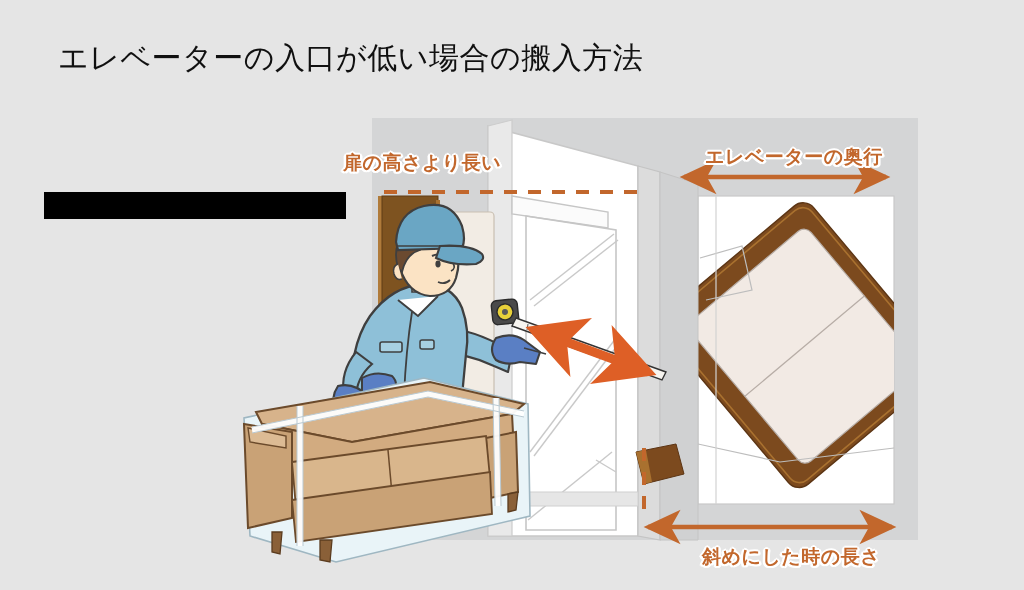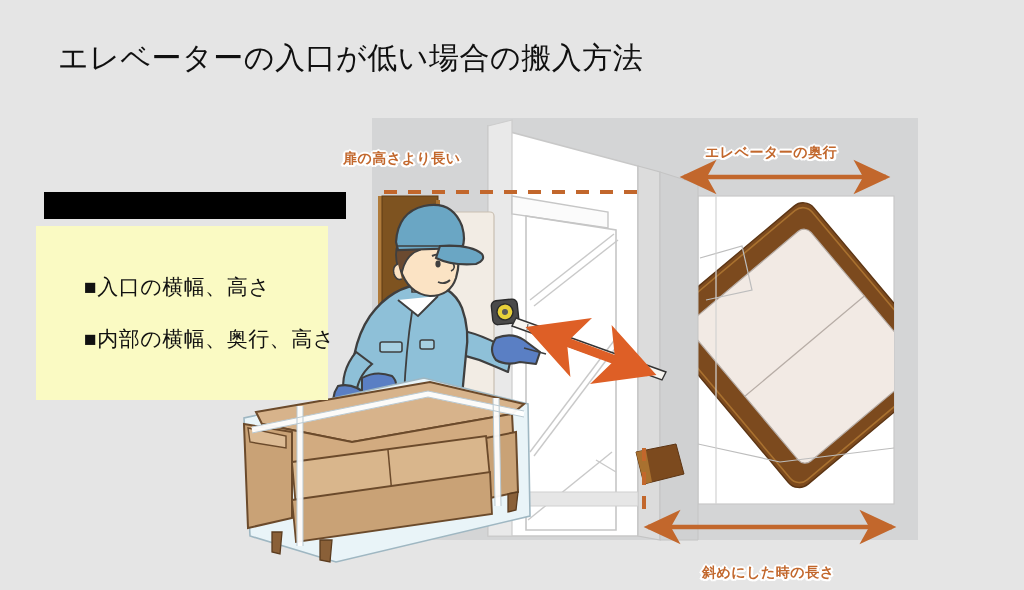--- a/index.html
+++ b/index.html
@@ -60,33 +60,33 @@
 
   
   #scene {
     position: absolute;
     left: 0; top: 0;
     width: 1024px; height: 590px;
   }
   
   .anno {
     position: absolute;
-    font-size: 14px;
+    font-size: 19px;
     font-weight: 700;
     color: #c2672c;
     white-space: nowrap;
     letter-spacing: 0.5px;
     text-shadow:
        2px 0 0 #fff, -2px 0 0 #fff, 0 2px 0 #fff, 0 -2px 0 #fff,
        1.5px 1.5px 0 #fff, -1.5px 1.5px 0 #fff, 1.5px -1.5px 0 #fff, -1.5px -1.5px 0 #fff,
        2.5px 1px 0 #fff, -2.5px 1px 0 #fff;
   }
   #anno-door-height { left: 343px; top: 150px; }
   #anno-elev-depth  { left: 705px; top: 144px; }
-  #anno-diag-len    { left: 702px; top: 564px; }
+  #anno-diag-len    { left: 702px; top: 544px; }
 </style>
 </head>
 <body>
 
 <div id="slide">
 
   <svg id="scene" viewBox="0 0 1024 590" width="1024" height="590" xmlns="http://www.w3.org/2000/svg">
 
     <defs>
       <marker id="arrHeadR" markerWidth="9" markerHeight="9" refX="7.4" refY="4.5" orient="auto" markerUnits="strokeWidth">
@@ -294,22 +294,18 @@
     <g>
       <line x1="684" y1="177" x2="886" y2="177" stroke="#c2672c" stroke-width="4.4" marker-start="url(#arrHeadL)" marker-end="url(#arrHeadR)"></line>
       <line x1="648" y1="527" x2="892" y2="527" stroke="#c2672c" stroke-width="4.4" marker-start="url(#arrHeadL)" marker-end="url(#arrHeadR)"></line>
     </g>
   </svg>
 
   <div id="title">エレベーターの入口が低い場合の搬入方法</div>
 
   <div id="redaction-bar"></div>
 
-  <div id="callout">
-    <div class="bullet-line l1">■入口の横幅、高さ</div>
-    <div class="bullet-line l2">■内部の横幅、奥行、高さ</div>
-  </div>
 
   <div class="anno" id="anno-door-height">扉の高さより長い</div>
   <div class="anno" id="anno-elev-depth">エレベーターの奥行</div>
   <div class="anno" id="anno-diag-len">斜めにした時の長さ</div>
 
 </div>
 
 </body></html>

